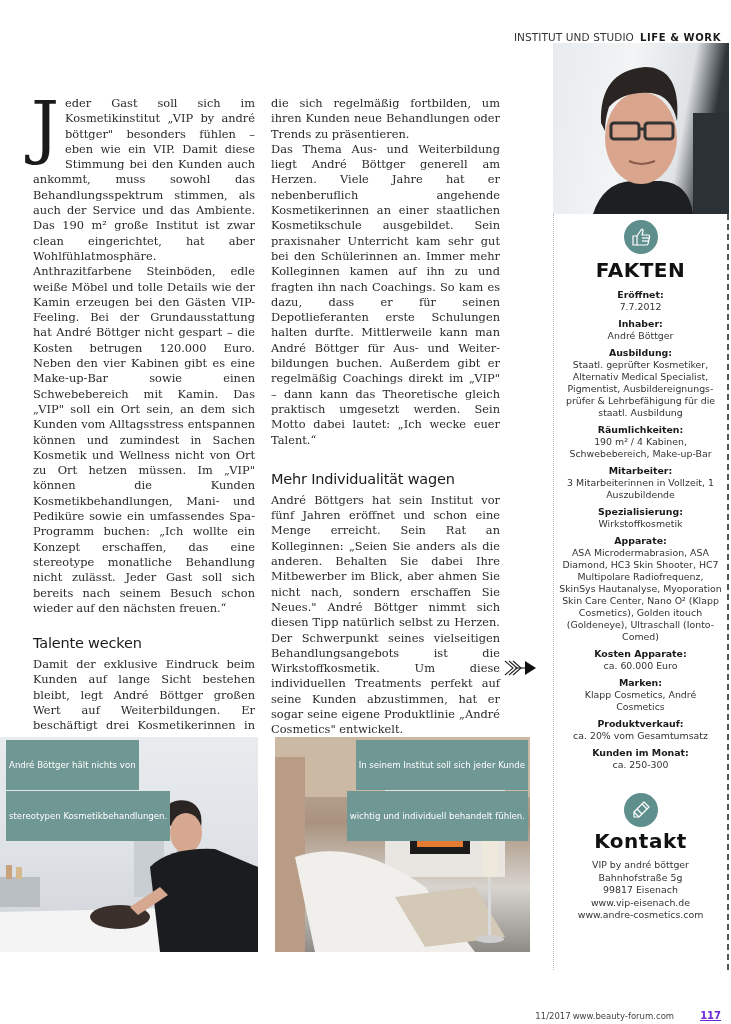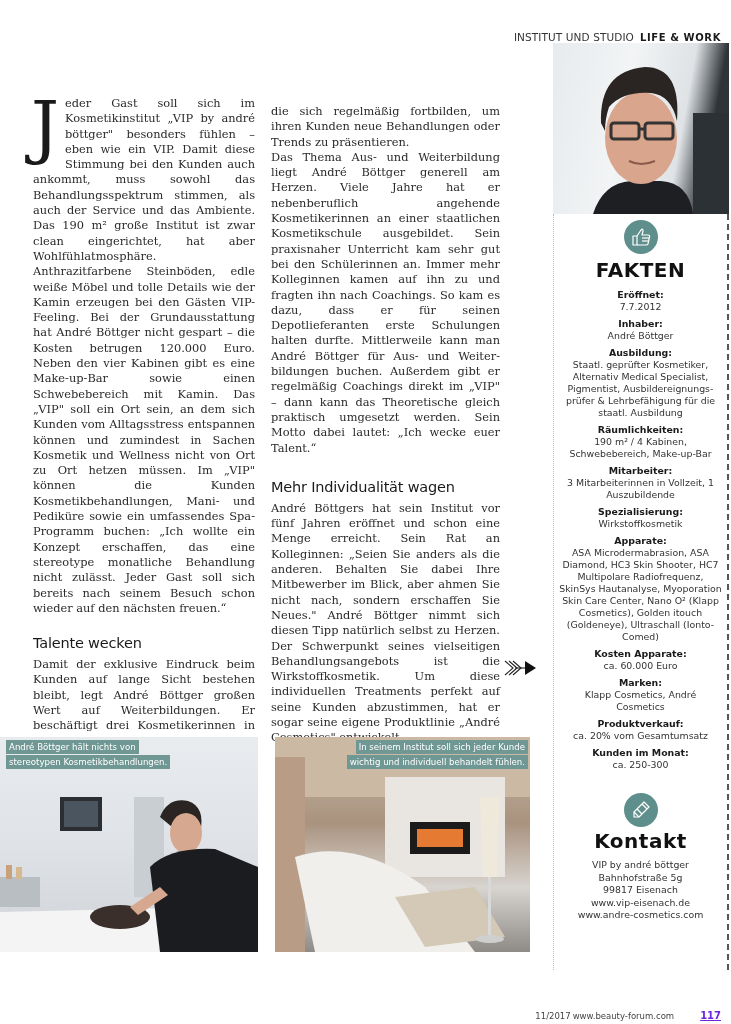--- a/index.html
+++ b/index.html
@@ -6,21 +6,21 @@
   html, body { width: 731px; height: 1024px; background: #ffffff; overflow: hidden; }
   body { position: relative; font-family: "DejaVu Serif", serif; color: #2a2a2a; }
 
   .header { position: absolute; top: 0; right: 10px; height: 16px; display: flex; align-items: baseline; gap: 6px; font-family: "DejaVu Sans", sans-serif; }
   .header .section { font-size: 10.5px; color: #333; letter-spacing: 0.1px; }
   .header .rubric { font-size: 10px; font-weight: bold; color: #1a1a1a; letter-spacing: 0.6px; margin-top: 32px; }
 
   .col { position: absolute; font-size: 11.4px; line-height: 15.3px; text-align: justify; hyphens: manual; }
   .col p { margin: 0; }
   .col-1 { left: 33px; top: 96px; width: 222px; }
-  .col-2 { left: 271px; top: 104px; width: 229px; }
+  .col-2 { left: 271px; top: 96px; width: 229px; }
 
   .dropcap { float: left; font-size: 70px; line-height: 54px; height: 58px; margin: 4px 6px 0 -2px; font-family: "DejaVu Serif", serif; font-weight: normal; color: #1a1a1a; }
 
   .subhead { font-family: "DejaVu Sans", sans-serif; font-size: 14.5px; font-weight: 500; color: #1a1a1a; text-align: left; margin: 18px 0 5px 0; line-height: 18px; letter-spacing: -0.2px; }
 
   .arrow-icon { position: absolute; left: 503px; top: 657px; width: 34px; height: 22px; }
 
   
   .portrait { position: absolute; left: 553px; top: 43px; width: 176px; height: 171px; overflow: hidden; background: linear-gradient(100deg,#e7ebee 0%,#f2f4f5 40%,#dfe3e6 70%,#2f3439 85%,#2f3439 100%); }
   .sidebar { position: absolute; left: 553px; top: 214px; width: 176px; height: 756px; border-right: 2px dashed #555; border-left: 1px dotted #bbb; font-family: "DejaVu Sans", sans-serif; text-align: center; }
@@ -32,21 +32,21 @@
   .contact h2 { margin-top: 2px; text-align: center; }
   .contact .v { font-size: 9.4px; color: #333; line-height: 12.5px; }
   .first-fact { margin-top: 7px; }
   .badge2 { margin-top: 22px; }
 
   
   .photo { position: absolute; overflow: hidden; }
   .photo-1 { left: 0; top: 737px; width: 258px; height: 215px; background: linear-gradient(180deg,#e9ecef 0%,#dfe2e6 50%,#cfd3d7 100%); }
   .photo-2 { left: 275px; top: 737px; width: 255px; height: 215px; background: linear-gradient(180deg,#c9b8a6 0%,#a9937f 40%,#d8d4cf 70%,#8e8a86 100%); }
   .caption { position: absolute; font-family: "DejaVu Sans", sans-serif; font-size: 8.6px; color: #fff; line-height: 14px; }
-  .caption span { background: #6f9794; padding: 0 3px; display: inline-block; margin-bottom: 1px; }
+  .caption span { background: #6f9794; padding: 18px 3px; display: inline-block; margin-bottom: 1px; }
   .caption-1 { left: 6px; top: 3px; text-align: left; }
   .caption-2 { right: 2px; top: 3px; text-align: right; }
 
   .footer { position: absolute; right: 10px; bottom: 3px; font-family: "DejaVu Sans", sans-serif; display: flex; align-items: baseline; gap: 2px; }
   .footer .issue, .footer .url { font-size: 8.5px; color: #444; }
   .footer .page { font-size: 10px; font-weight: bold; color: #6d28d9; margin-left: 24px; text-decoration: underline; }
 </style>
 </head>
 <body>
 

